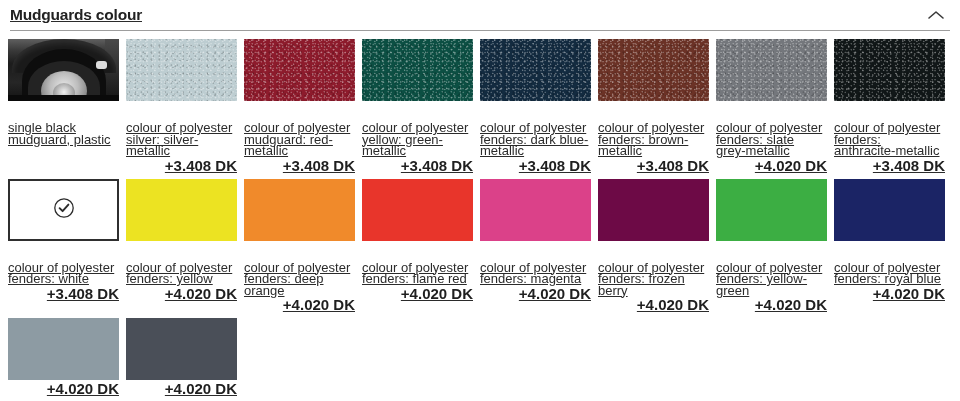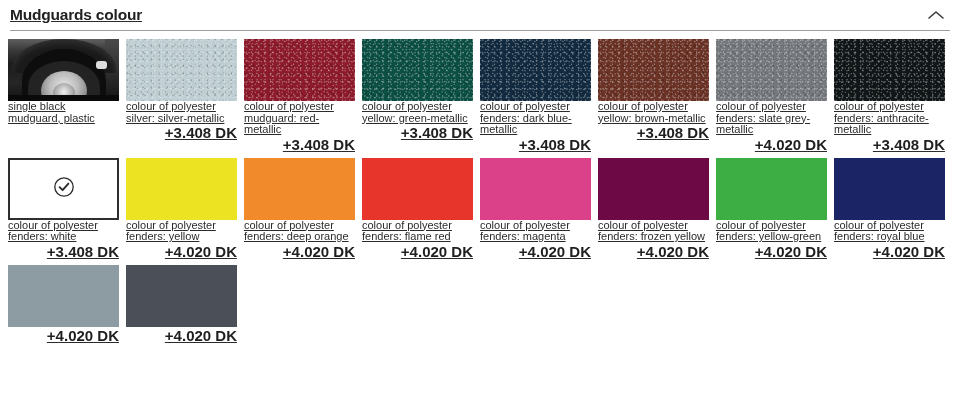--- a/index.html
+++ b/index.html
@@ -165,24 +165,24 @@
     background: #0a0a0a;
   }
   .photo-swatch .bodyside {
     position: absolute;
     right: 0; top: 0;
     width: 14px; height: 62px;
     background: linear-gradient(180deg,#4a4a4a,#151515);
   }
   
   .swatch-label {
-    font-size: 11px;
+    font-size: 13px;
     line-height: 11.5px;
     color: #2b2b2b;
-    padding-top: 0;
+    padding-top: 21px;
     word-wrap: break-word;
   }
   .swatch-price {
     font-size: 15px;
     font-weight: bold;
     color: #1f1f1f;
     text-align: right;
     padding-top: 3px;
     line-height: 12px;
   }
@@ -232,21 +232,21 @@
         <div class="swatch-label">colour of polyester yellow: green-metallic</div>
         <div class="swatch-price">+3.408 DK</div>
       </div>
       <div class="swatch-cell">
         <div class="swatch-box metallic" style="background-color: rgb(19, 43, 64);"></div>
         <div class="swatch-label">colour of polyester fenders: dark blue-metallic</div>
         <div class="swatch-price">+3.408 DK</div>
       </div>
       <div class="swatch-cell">
         <div class="swatch-box metallic" style="background-color: rgb(107, 50, 38);"></div>
-        <div class="swatch-label">colour of polyester yellow: brown-metallic</div>
+        <div class="swatch-label">colour of polyester fenders: brown-metallic</div>
         <div class="swatch-price">+3.408 DK</div>
       </div>
       <div class="swatch-cell">
         <div class="swatch-box metallic" style="background-color: rgb(116, 119, 124);"></div>
         <div class="swatch-label">colour of polyester fenders: slate grey-metallic</div>
         <div class="swatch-price">+4.020 DK</div>
       </div>
       <div class="swatch-cell">
         <div class="swatch-box metallic" style="background-color: rgb(17, 23, 24);"></div>
         <div class="swatch-label">colour of polyester fenders: anthracite-metallic</div>
@@ -277,21 +277,21 @@
         <div class="swatch-label">colour of polyester fenders: flame red</div>
         <div class="swatch-price">+4.020 DK</div>
       </div>
       <div class="swatch-cell">
         <div class="swatch-box" style="background-color: rgb(219, 65, 137);"></div>
         <div class="swatch-label">colour of polyester fenders: magenta</div>
         <div class="swatch-price">+4.020 DK</div>
       </div>
       <div class="swatch-cell">
         <div class="swatch-box" style="background-color: rgb(109, 10, 70);"></div>
-        <div class="swatch-label">colour of polyester fenders: frozen yellow</div>
+        <div class="swatch-label">colour of polyester fenders: frozen berry</div>
         <div class="swatch-price">+4.020 DK</div>
       </div>
       <div class="swatch-cell">
         <div class="swatch-box" style="background-color: rgb(60, 174, 67);"></div>
         <div class="swatch-label">colour of polyester fenders: yellow-green</div>
         <div class="swatch-price">+4.020 DK</div>
       </div>
       <div class="swatch-cell">
         <div class="swatch-box" style="background-color: rgb(27, 36, 101);"></div>
         <div class="swatch-label">colour of polyester fenders: royal blue</div>

